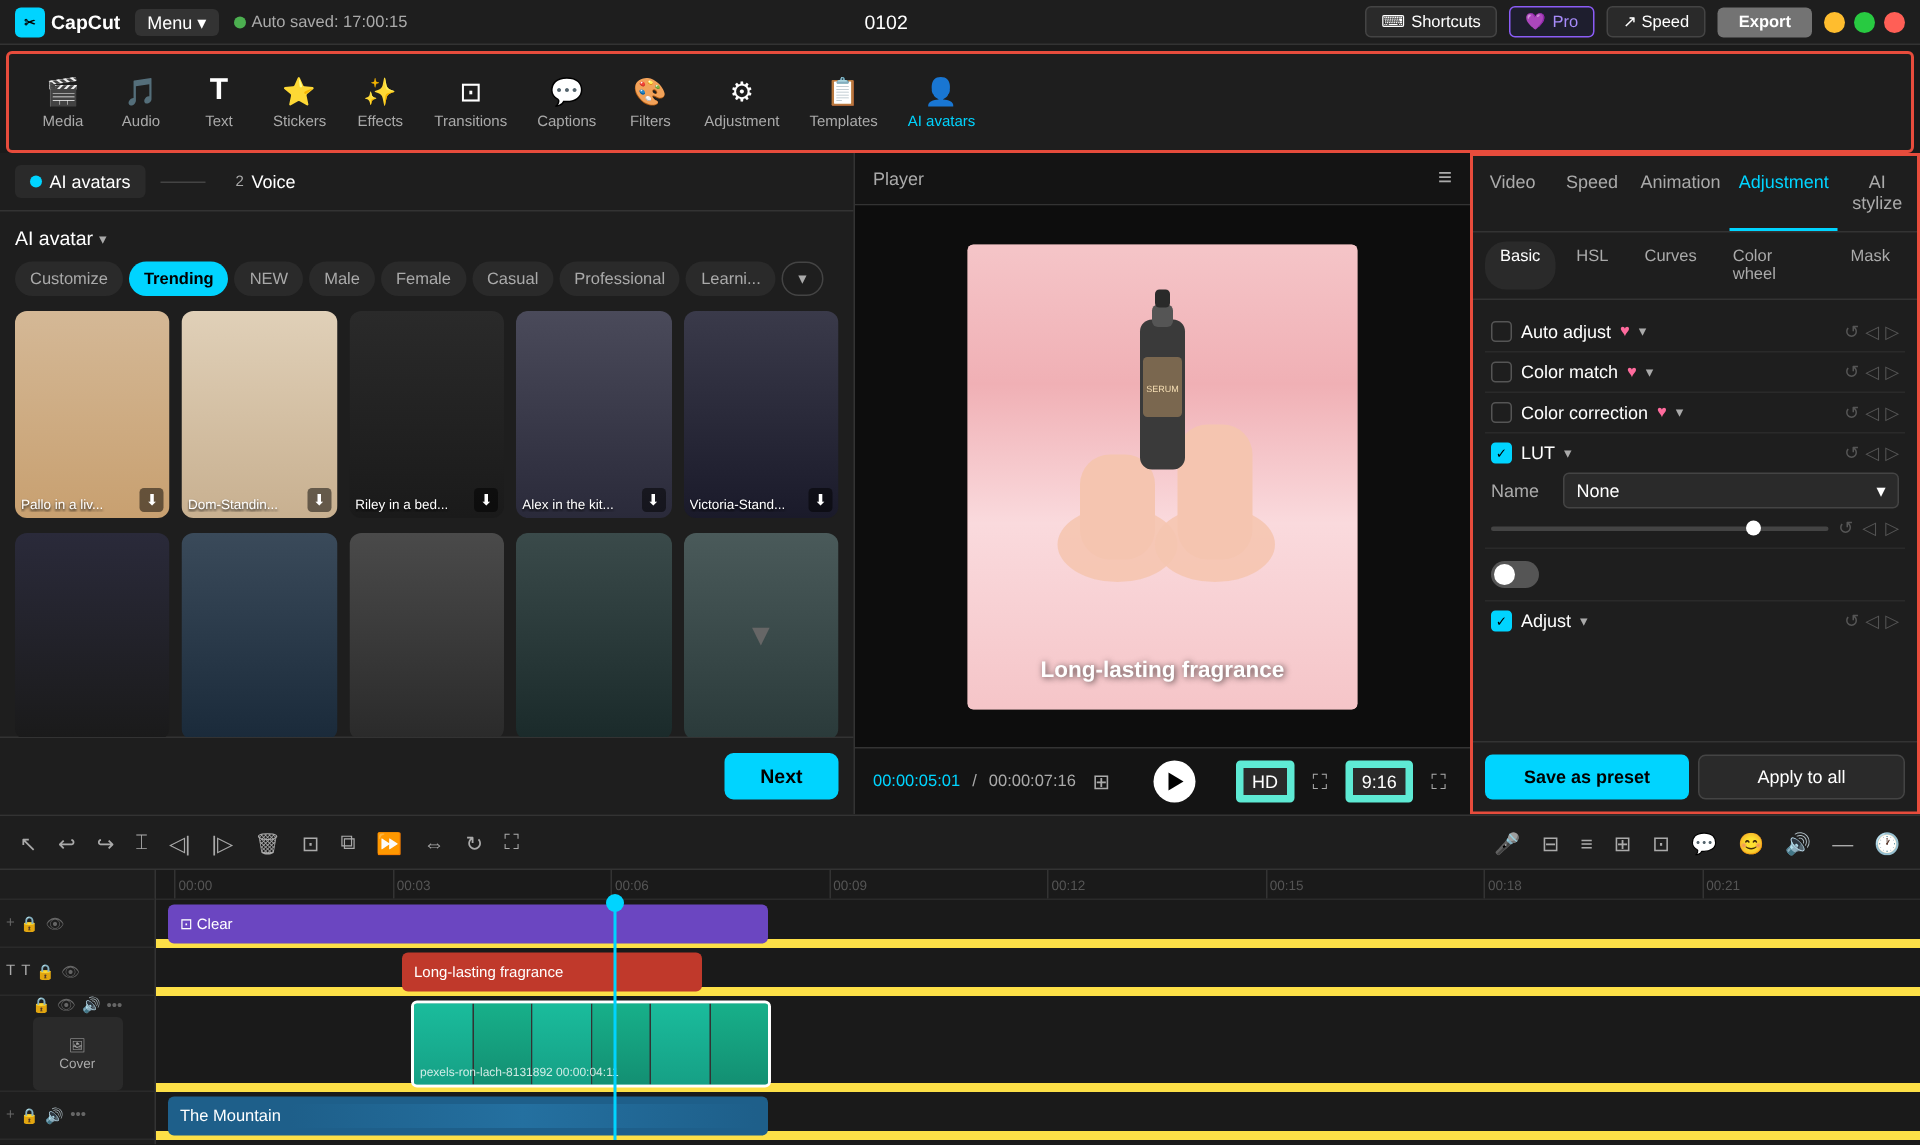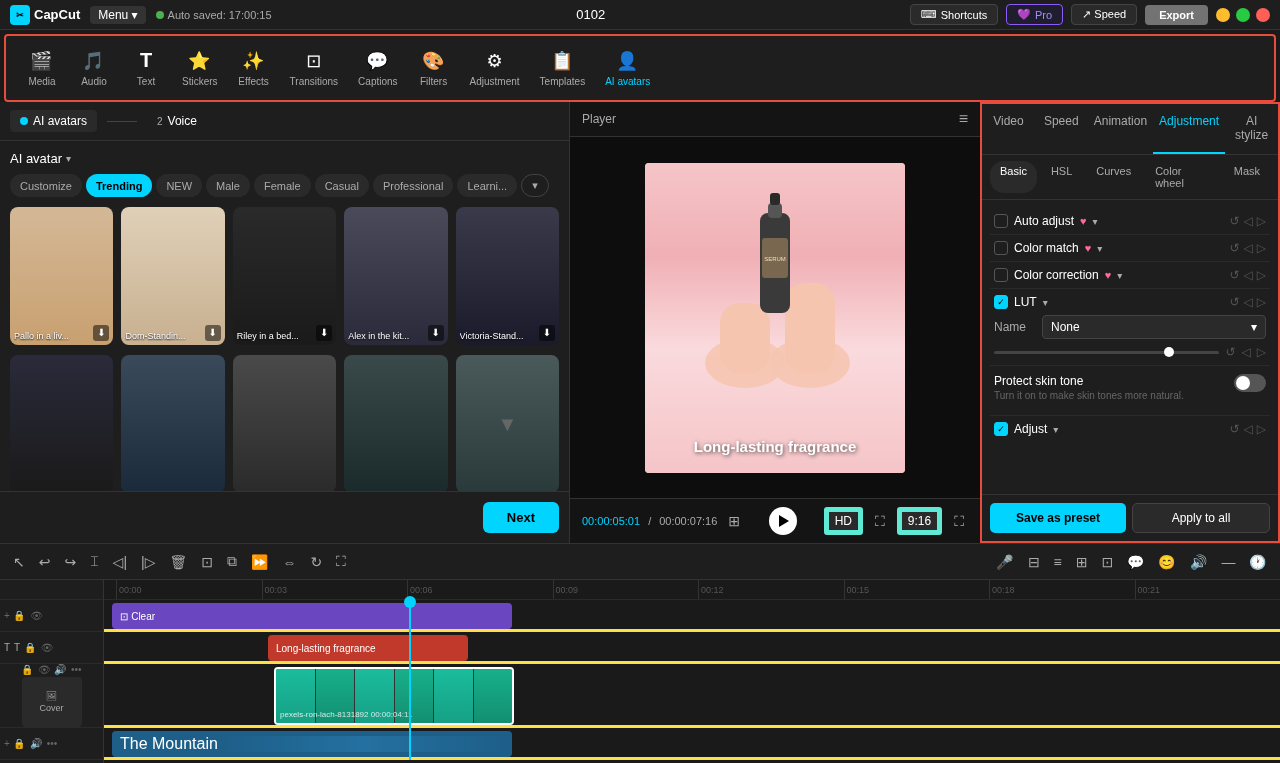--- a/index.html
+++ b/index.html
@@ -129,21 +129,21 @@
     .tl-icon { font-size: 14px; color: #aaa; cursor: pointer; padding: 3px; }
 
     .timeline-body { display: flex; flex: 1; overflow: hidden; }
 
     .timeline-tracks { flex: 1; overflow-x: hidden; position: relative; }
     .timeline-ruler { height: 20px; background: #1a1a1a; display: flex; align-items: center; padding-left: 10px; border-bottom: 1px solid #2a2a2a; position: relative; }
     .ruler-marks { display: flex; gap: 0; position: absolute; left: 12px; right: 0; top: 0; height: 100%; }
     .ruler-mark { flex: 1; font-size: 9px; color: #555; padding-left: 2px; display: flex; align-items: center; border-left: 1px solid #333; }
 
     .tl-tracks-area { position: relative; }
-    .tl-track { height: 32px; display: flex; align-items: center; padding: 2px 0; border-bottom: 3px solid #fde047; position: relative; }
+    .tl-track { height: 32px; display: flex; align-items: center; padding: 2px 0; border-bottom: 6px solid #fde047; position: relative; }
     .tl-playhead { position: absolute; left: 305px; top: 0; bottom: 0; width: 2px; background: #00d4ff; z-index: 10; }
     .tl-playhead-head { position: absolute; top: -4px; left: -5px; width: 12px; height: 12px; background: #00d4ff; border-radius: 50%; }
 
     .track-clip { position: absolute; height: 26px; border-radius: 4px; top: 3px; display: flex; align-items: center; padding: 0 8px; font-size: 10px; overflow: hidden; }
     .track-clip-purple { background: #6b46c1; }
     .track-clip-red { background: #c0392b; }
     .track-clip-audio { background: #1e5f8a; }
 
     .cover-icon { width: 60px; height: 60px; background: #2a2a2a; border-radius: 4px; display: flex; flex-direction: column; align-items: center; justify-content: center; font-size: 9px; color: #aaa; gap: 2px; }
 
@@ -485,24 +485,20 @@
             <div class="slider-thumb"></div>
           </div>
           <span class="adj-icon">↺</span>
           <span class="adj-icon">◁</span>
           <span class="adj-icon">▷</span>
         </div>
       </div>
 
       <div class="skin-tone-section">
         <div style="display:flex;align-items:flex-start;justify-content:space-between;">
-          <div>
-            <div class="skin-tone-title">Protect skin tone</div>
-            <div class="skin-tone-desc">Turn it on to make skin tones more natural.</div>
-          </div>
           <div class="toggle off">
             <div class="toggle-knob"></div>
           </div>
         </div>
       </div>
 
       <div class="adjust-section">
         <div class="adjust-header">
           <div class="adj-left">
             <div class="adj-checkbox checked"></div>
@@ -639,21 +635,21 @@
               <div style="flex:1;height:100%;background:linear-gradient(180deg,#17b08a,#138f72);border-right:1px solid #333;"></div>
               <div style="flex:1;height:100%;background:linear-gradient(180deg,#1abc9c,#16a085);border-right:1px solid #333;"></div>
               <div style="flex:1;height:100%;background:linear-gradient(180deg,#17b08a,#138f72);"></div>
             </div>
             <div style="position:absolute;bottom:4px;left:4px;font-size:8px;color:rgba(255,255,255,0.8);white-space:nowrap;overflow:hidden;width:calc(100% - 8px);">pexels-ron-lach-8131892  00:00:04:11</div>
           </div>
         </div>
 
         <div class="tl-track" style="height:32px;">
           <div class="track-clip track-clip-audio" style="left:8px;width:400px;height:26px;display:flex;align-items:center;gap:6px;">
-            <span style="font-size:16px;white-space:nowrap;">The Mountain</span>
+            <span style="font-size:11px;white-space:nowrap;">The Mountain</span>
             <div class="audio-waveform" style="flex:1;height:16px;"></div>
           </div>
         </div>
 
       </div>
     </div>
   </div>
 </div>
 
 </body></html>

